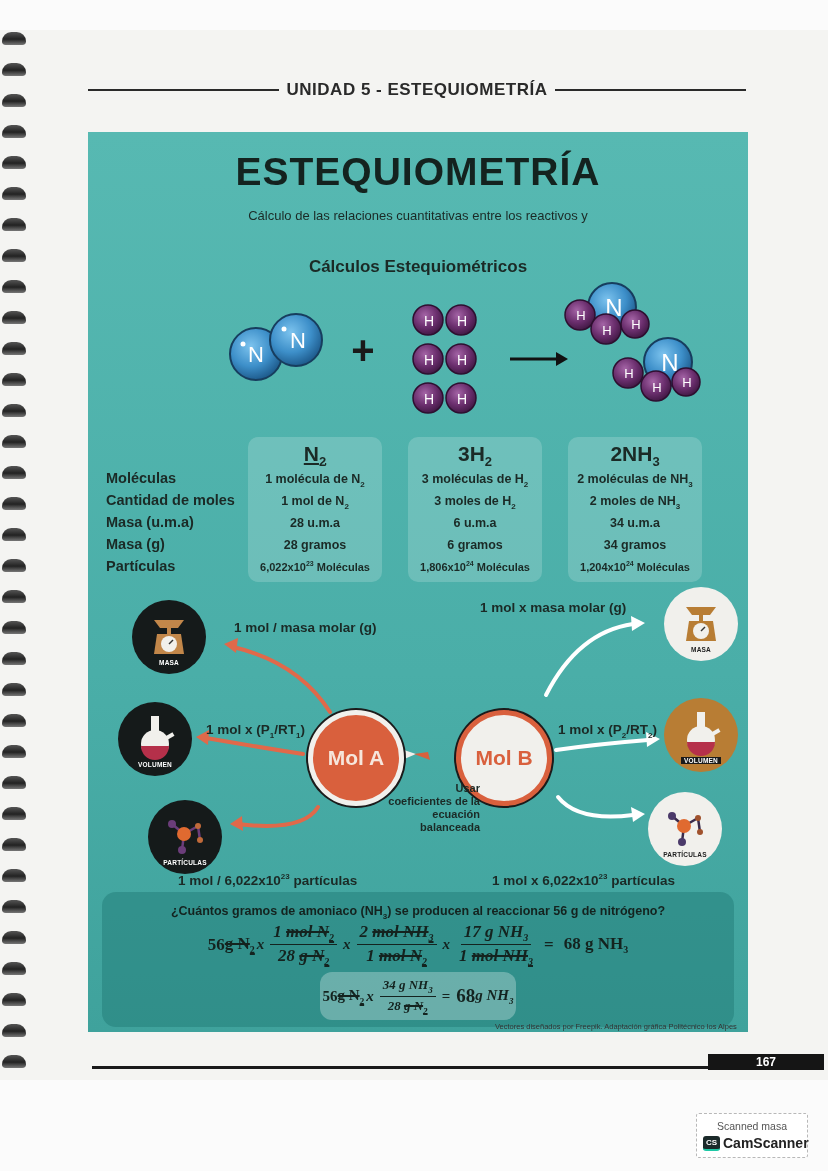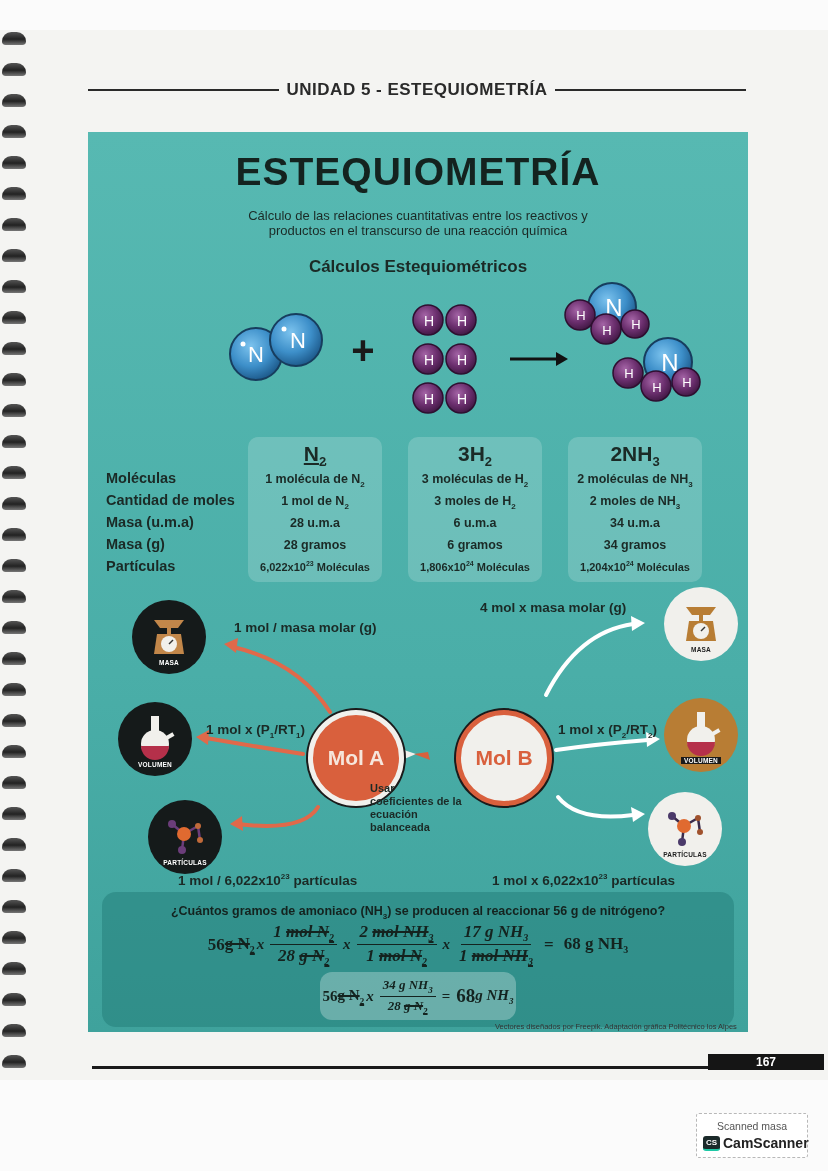--- a/index.html
+++ b/index.html
@@ -30,21 +30,21 @@
   .cell sup { font-size: 7px; }
   .row-label { position: absolute; left: 18px; font-size: 14.5px; font-weight: bold; color: #1b2a26; }
 
   .icon-circle { position: absolute; width: 74px; height: 74px; border-radius: 50%; }
   .icon-circle .caption { position: absolute; bottom: 8px; left: 0; width: 100%; text-align: center; font-size: 6.5px; font-weight: bold; letter-spacing: 0.2px; }
 
   .flow-label { position: absolute; font-size: 13.5px; font-weight: bold; color: #1b2a26; white-space: nowrap; }
   .flow-label sub, .flow-label sup { font-size: 8px; }
 
   .bubble { position: absolute; width: 96px; height: 96px; border-radius: 50%; display: flex; align-items: center; justify-content: center; font-size: 21px; font-weight: bold; }
-  .usar { position: absolute; left: 282px; top: 650px; width: 110px; text-align: left; font-size: 11px; line-height: 13px; font-weight: bold; color: #1b2a26; }
+  .usar { position: absolute; left: 282px; top: 650px; width: 110px; text-align: right; font-size: 11px; line-height: 13px; font-weight: bold; color: #1b2a26; }
 
   .example-box { position: absolute; left: 14px; top: 760px; width: 632px; height: 135px; background: rgba(30,120,115,0.45); border-radius: 14px; }
   .question { position: absolute; left: 0; width: 100%; top: 12px; text-align: center; font-size: 12.5px; font-weight: bold; color: #14231f; }
   .question sub { font-size: 8px; }
   .equation { position: absolute; left: 0; width: 100%; top: 30px; display: flex; align-items: center; justify-content: center; font-family: "Liberation Serif", "DejaVu Serif", serif; font-size: 17px; font-weight: bold; color: #14231f; }
   .frac { display: inline-flex; flex-direction: column; align-items: center; margin: 0 4px; font-style: italic; }
   .frac .num { padding: 0 3px 1px; border-bottom: 1.5px solid #14231f; }
   .frac .den { padding: 1px 3px 0; }
   .strike { text-decoration: line-through; text-decoration-thickness: 1.5px; }
   .equation sub { font-size: 10px; }
@@ -110,21 +110,20 @@
   <div class="line"></div>
   <div class="text">UNIDAD 5 - ESTEQUIOMETRÍA</div>
   <div class="line"></div>
 </div>
 
 <div class="panel">
 
   <div class="main-title">ESTEQUIOMETRÍA</div>
   <div class="subtitle">
     <div>Cálculo de las relaciones cuantitativas entre los reactivos y</div>
-    <div>productos en el transcurso de una reacción química</div>
   </div>
   <div class="section-title">Cálculos Estequiométricos</div>
 
   <svg class="reaction" viewBox="0 0 660 160" width="660" height="160">
     <defs>
       <radialGradient id="gN" cx="40%" cy="35%" r="65%">
         <stop offset="0%" stop-color="#7cc3ee"></stop>
         <stop offset="60%" stop-color="#3d8fc9"></stop>
         <stop offset="100%" stop-color="#1f5d8f"></stop>
       </radialGradient>
@@ -326,21 +325,21 @@
         <circle cx="52" cy="40" r="3" fill="#a0522d"></circle>
       <circle cx="36" cy="34" r="7" fill="#e06a30"></circle>
     </svg>
     <div class="caption" style="color:#222;">PARTÍCULAS</div>
   </div>
 
   <div class="flow-label" style="left:146px;top:488px;">1 mol / masa molar (g)</div>
   <div class="flow-label" style="left:118px;top:590px;"><span>1 mol x (P</span><sub>1</sub><span>/RT</span><sub>1</sub><span>)</span></div>
   <div class="flow-label" style="left:90px;top:740px;"><span>1 mol / 6,022x10</span><sup>23</sup><span> partículas</span></div>
 
-  <div class="flow-label" style="left:392px;top:468px;">4 mol  x masa molar (g)</div>
+  <div class="flow-label" style="left:392px;top:468px;">1 mol  x masa molar (g)</div>
   <div class="flow-label" style="left:470px;top:590px;"><span>1 mol x (P</span><sub>2</sub><span>/RT</span><sub>2</sub><span>)</span></div>
   <div class="flow-label" style="left:404px;top:740px;"><span>1 mol x 6,022x10</span><sup>23</sup><span> partículas</span></div>
 
   <svg style="position:absolute;left:210px;top:570px;" width="240" height="100">
     <polygon points="106,48 118,52 104,58" fill="#f1f0ec"></polygon>
     <polygon points="130,50 116,52 132,58" fill="#d9603d"></polygon>
   </svg>
   <div class="bubble" style="left:220px;top:578px;background:#d9603d;border:5px solid #f1f0ec;box-shadow:0 0 0 2px #1b1b1b;color:#f6e6dc;">
     <span>Mol A</span>
   </div>

